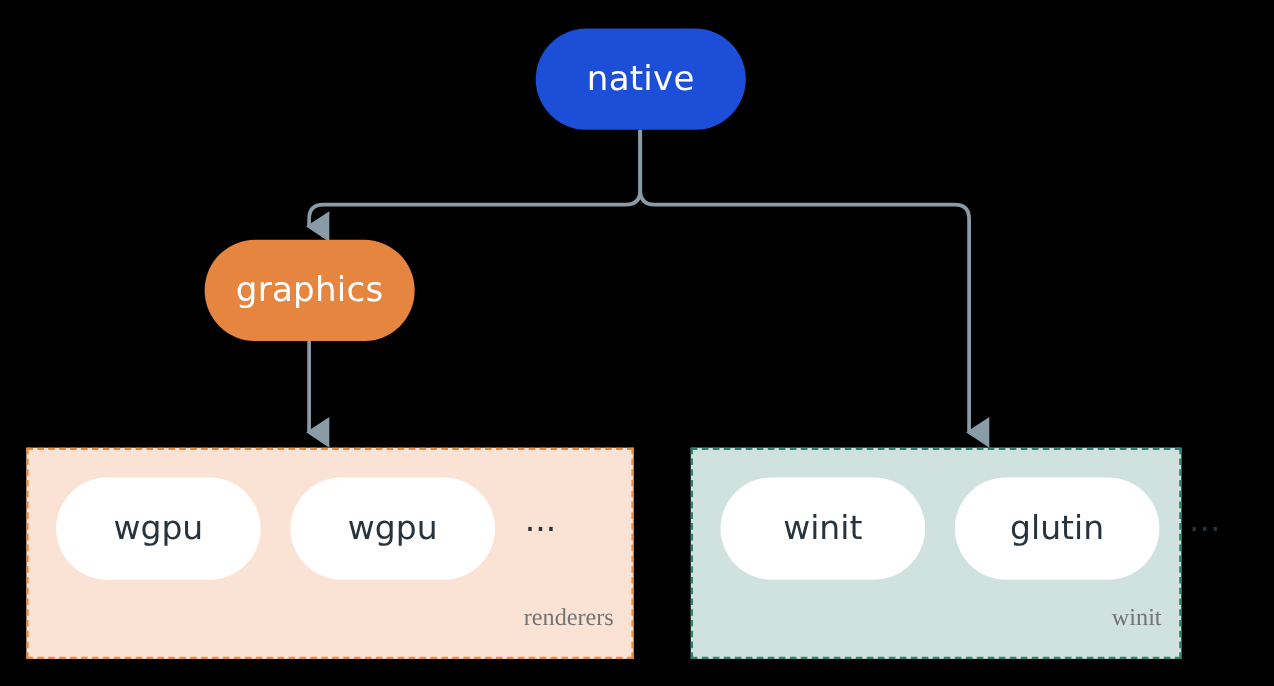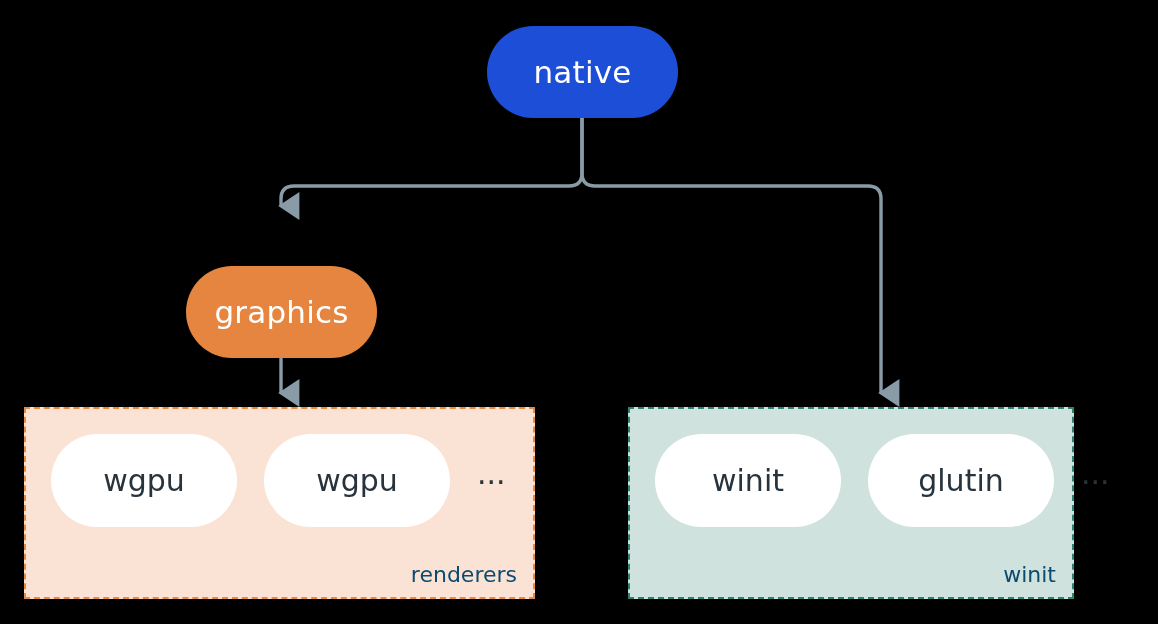--- a/index.html
+++ b/index.html
@@ -45,33 +45,32 @@
     width: 191px;
     height: 92px;
     background: #1d4ed8;
   }
   .node-graphics {
     left: 186px;
     top: 218px;
     width: 191px;
     height: 92px;
     background: #e5853f;
-    margin-top: 48px;
   }
   .group-box {
     position: absolute;
     box-sizing: border-box;
     display: flex;
     flex-direction: column;
     justify-content: flex-start;
   }
   .group-renderers {
     left: 24px;
     top: 407px;
-    width: 511px;
+    width: 552px;
     height: 192px;
     background: #fae3d4;
     border: 2.5px dashed #ea8a3d;
   }
   .group-shells {
     left: 628px;
     top: 407px;
     width: 446px;
     height: 192px;
     background: #cfe2dd;
@@ -101,25 +100,26 @@
   .ellipsis {
     color: #27333d;
     font-size: 30px;
     line-height: 1;
     padding-bottom: 14px;
     white-space: nowrap;
   }
   .group-label {
     position: absolute;
     right: 16px;
-    bottom: 11px;
+    bottom: 25px;
     font-size: 22px;
     line-height: 1;
-    color: #0c4a6e;
+    color: #737373;
     white-space: nowrap;
+    font-family: Liberation Serif, serif;
   }
 </style>
 </head>
 <body>
 
 <div id="diagram-canvas">
 
   <svg class="edge-layer" viewBox="0 0 1158 624" width="1158" height="624" xmlns="http://www.w3.org/2000/svg">
     <defs>
       <marker id="arrowhead" markerWidth="9" markerHeight="9" refX="4.5" refY="7.6" orient="auto" markerUnits="strokeWidth">

